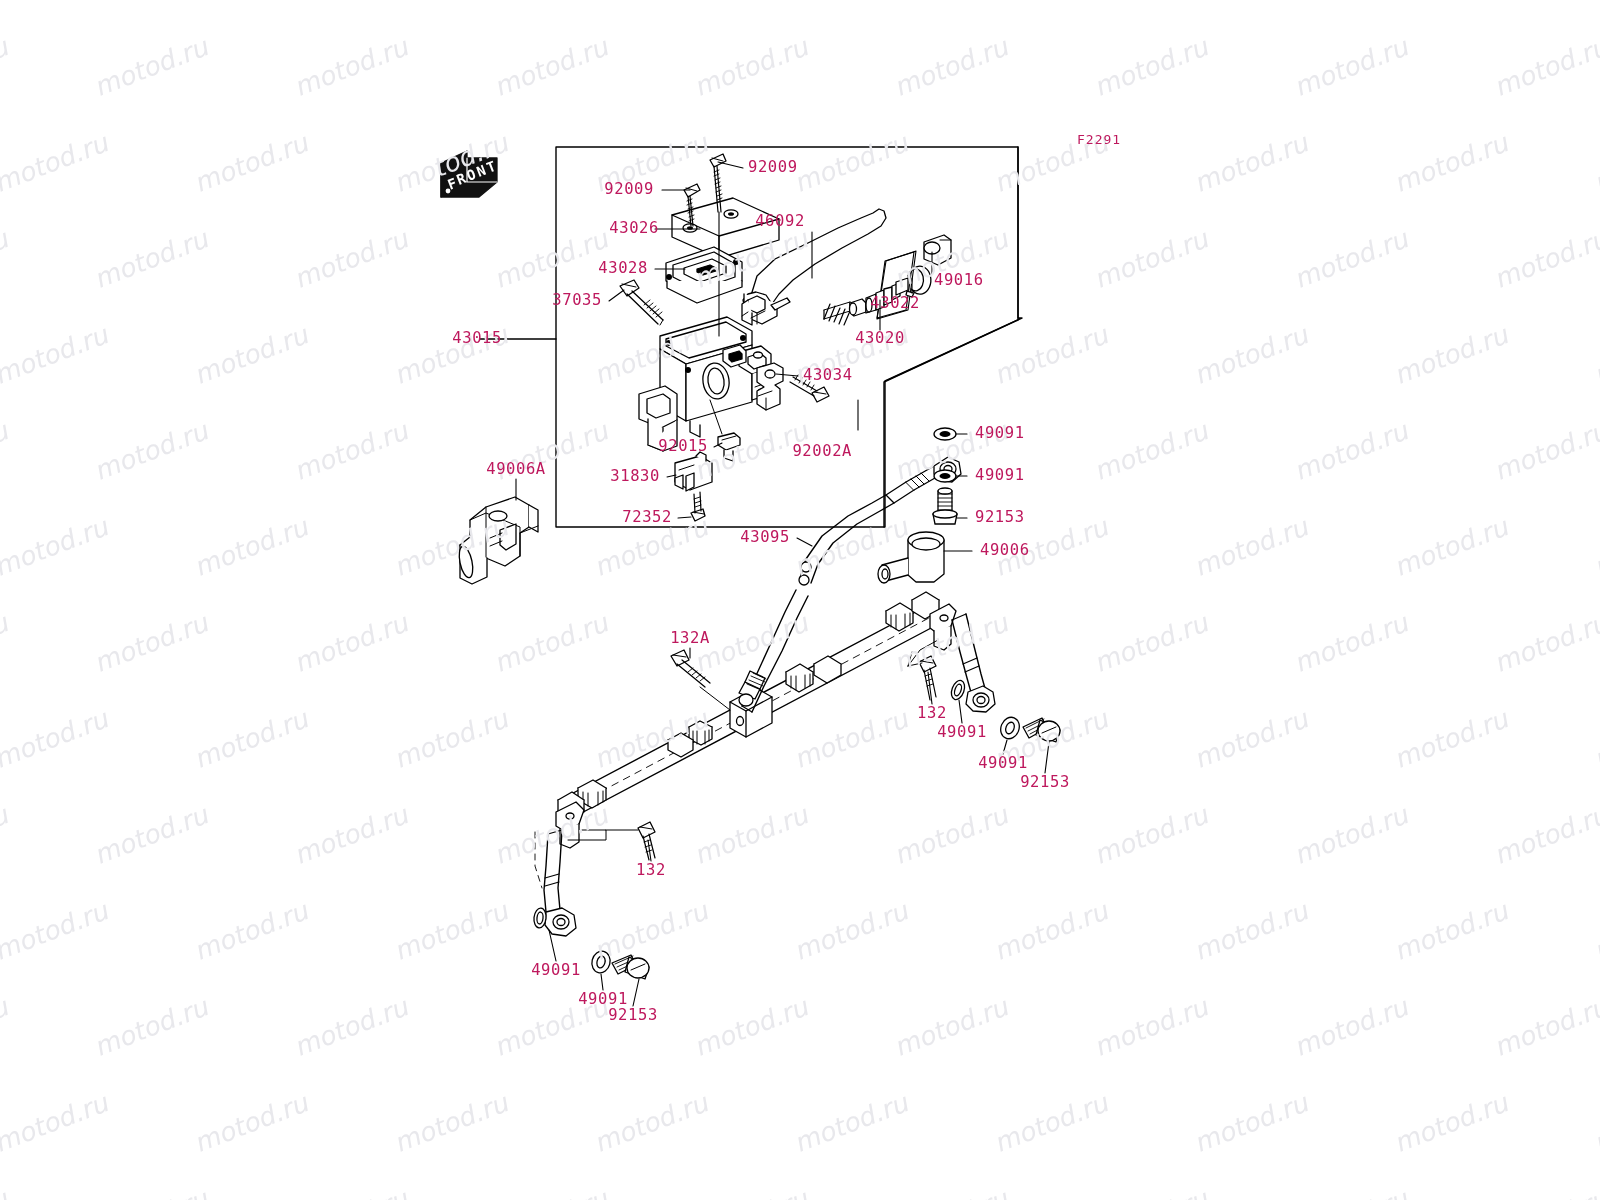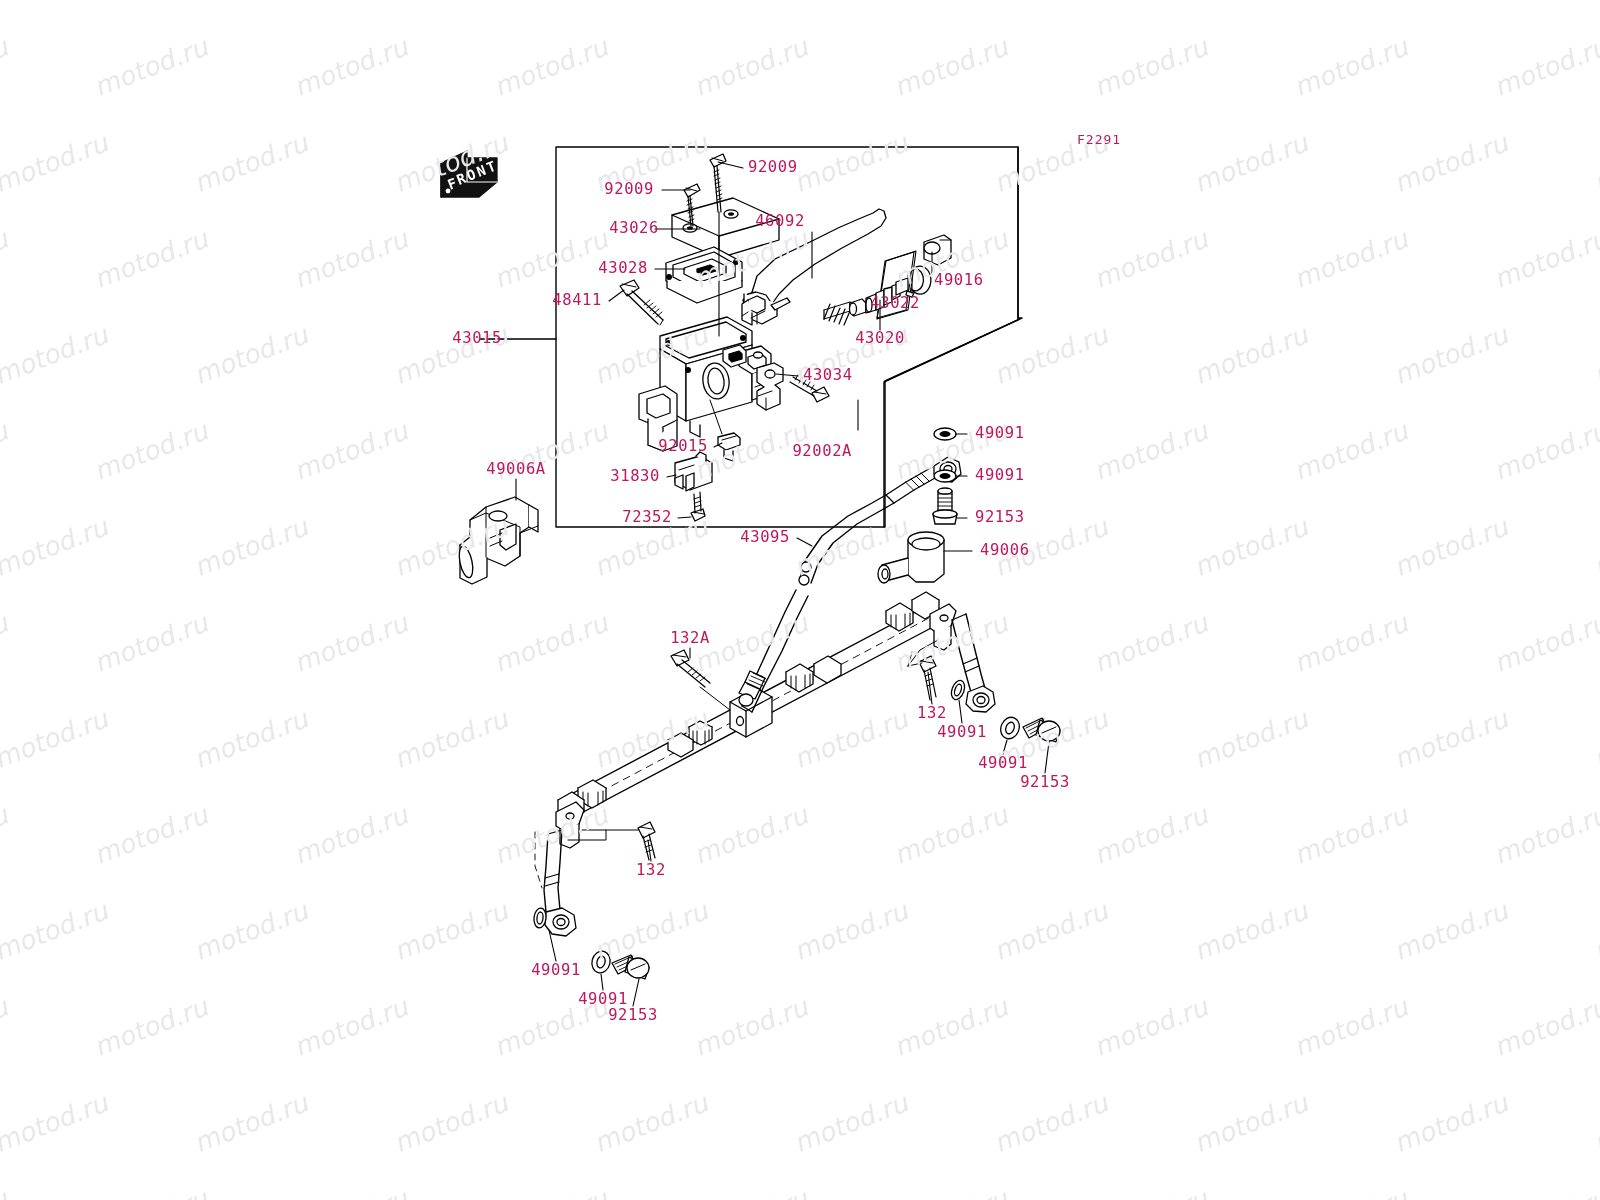--- a/index.html
+++ b/index.html
@@ -733,21 +733,21 @@
         </g>
     </svg>
   </div>
 
   <div id="labels">
     <div class="lbl sheet" id="sheet-code" style="left:1077px;top:133px;">F2291</div>
   <div class="lbl" style="left: 748px; top: 160px;">92009</div>
       <div class="lbl r" style="left: 654px; top: 182px;">92009</div>
       <div class="lbl r" style="left: 648px; top: 221px; margin-left: 11px;">43026</div>
       <div class="lbl r" style="left: 648px; top: 261px;">43028</div>
-      <div class="lbl r" style="left: 602px; top: 293px;">48411</div>
+      <div class="lbl r" style="left: 602px; top: 293px;">37035</div>
       <div class="lbl r" style="left: 470px; top: 331px; margin-left: 32px;">43015</div>
       <div class="lbl c" style="left: 780px; top: 214px;">46092</div>
       <div class="lbl" style="left: 934px; top: 273px;">49016</div>
       <div class="lbl r" style="left: 920px; top: 296px;">43022</div>
       <div class="lbl c" style="left: 880px; top: 331px;">43020</div>
       <div class="lbl" style="left: 803px; top: 368px;">43034</div>
       <div class="lbl r" style="left: 852px; top: 444px;">92002A</div>
       <div class="lbl r" style="left: 708px; top: 439px;">92015</div>
       <div class="lbl r" style="left: 660px; top: 469px;">31830</div>
       <div class="lbl r" style="left: 672px; top: 510px;">72352</div>

